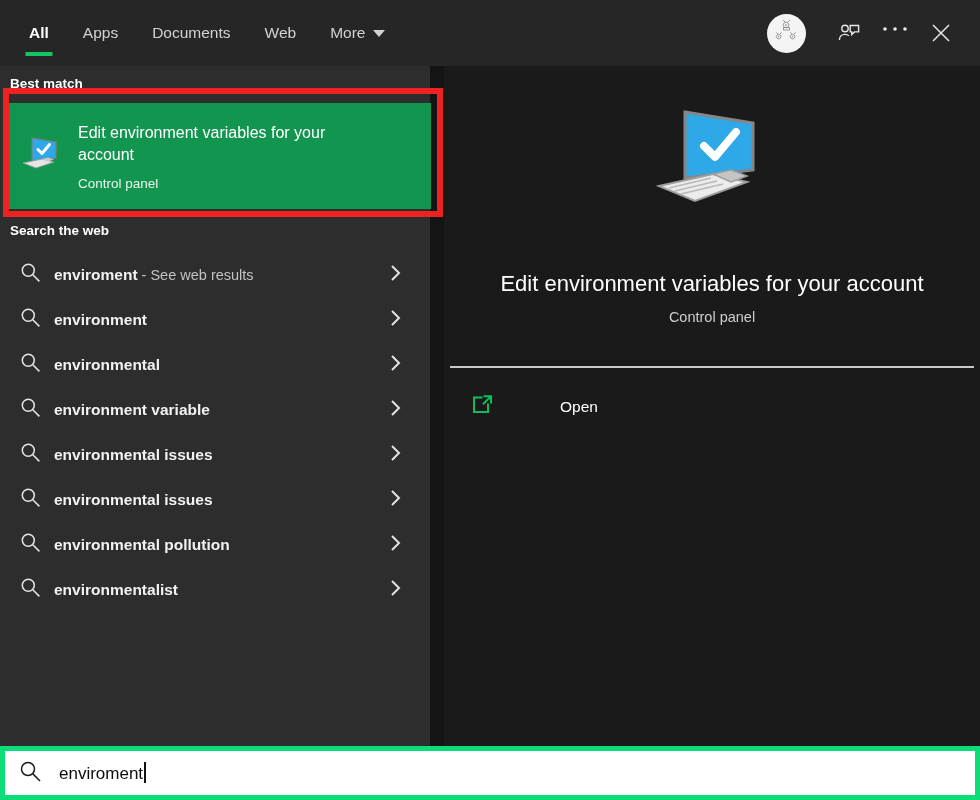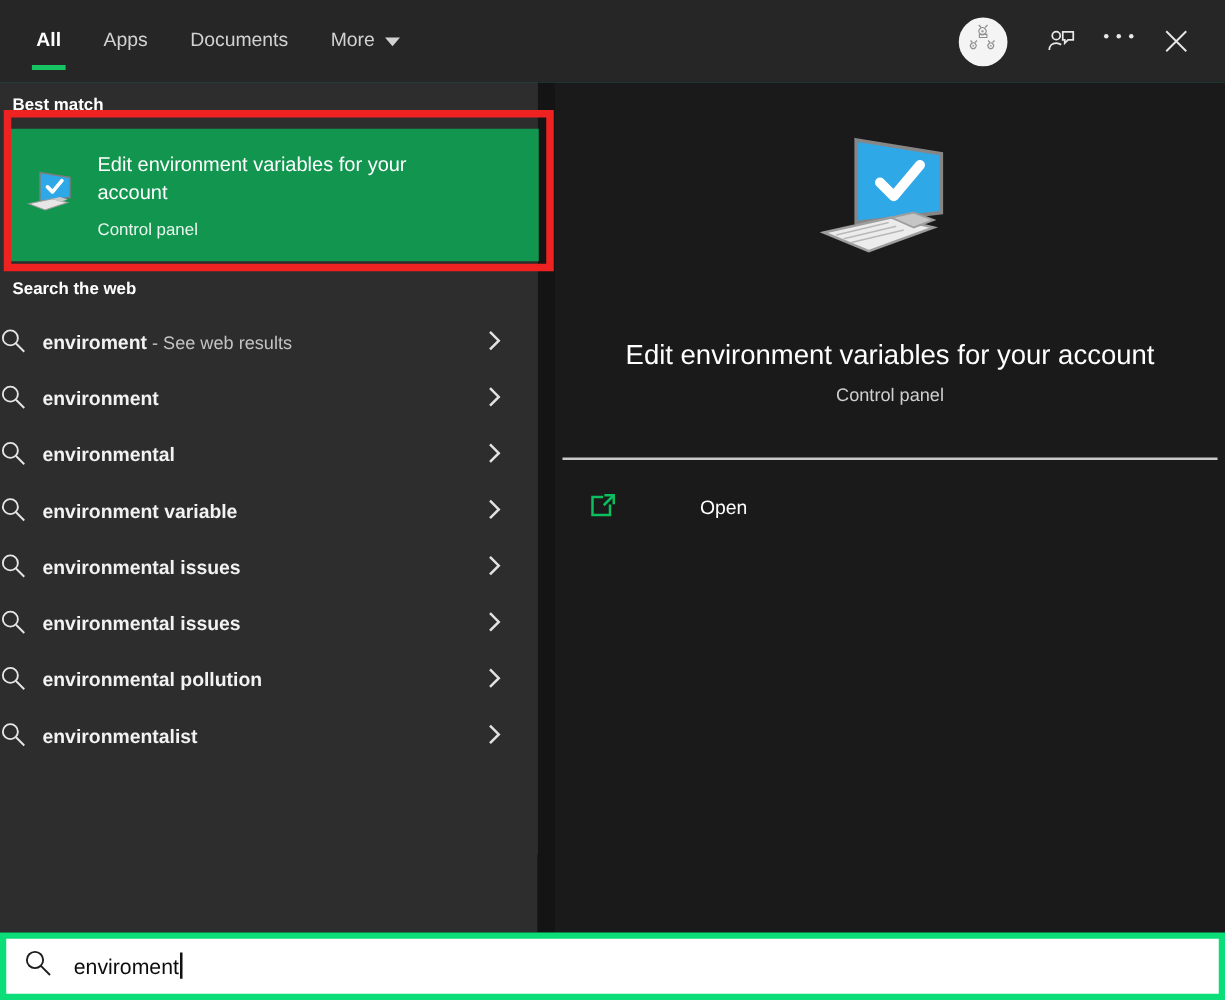--- a/index.html
+++ b/index.html
@@ -6,21 +6,21 @@
   * { box-sizing: border-box; margin: 0; padding: 0; }
   html, body {
     width: 980px; height: 800px;
     background: #1a1a1a;
     font-family: "Liberation Sans", sans-serif;
     overflow: hidden;
   }
   #app {
     position: relative;
     width: 980px; height: 684px;
-    background: #0f766e;
+    background: #a21caf;
   }
 
   
   .header {
     position: absolute; left: 0; top: 0;
     width: 980px; height: 66px;
     background: #262626;
     display: flex; align-items: center;
   }
   .tabs { display: flex; align-items: stretch; height: 66px; margin-left: 12px; }
@@ -125,20 +125,21 @@
     pointer-events: none;
   }
 
   
   .web-list { position: absolute; left: 0; top: 252px; width: 430px; }
   .web-row {
     position: relative;
     height: 45px;
     display: flex; align-items: center;
     cursor: default;
+    margin-left: 20px;
   }
   .mag { width: 30px; color: #e6e6e6; flex: 0 0 30px; }
   .web-text {
     color: #f2f2f2;
     font-size: 15.5px;
     font-weight: bold;
     margin-left: 4px;
     white-space: nowrap;
   }
   .web-text .sub {
@@ -236,20 +237,24 @@
       <div class="tab">
         <span>Apps</span>
 
       </div>
 
       <div class="tab">
         <span>Documents</span>
 
       </div>
 
+      <div class="tab">
+        <span>Web</span>
+
+      </div>
 
       <div class="tab">
         <span>More</span>
         <span class="caret"></span>
       </div>
 
     </div>
 
     <div class="header-right">
 

